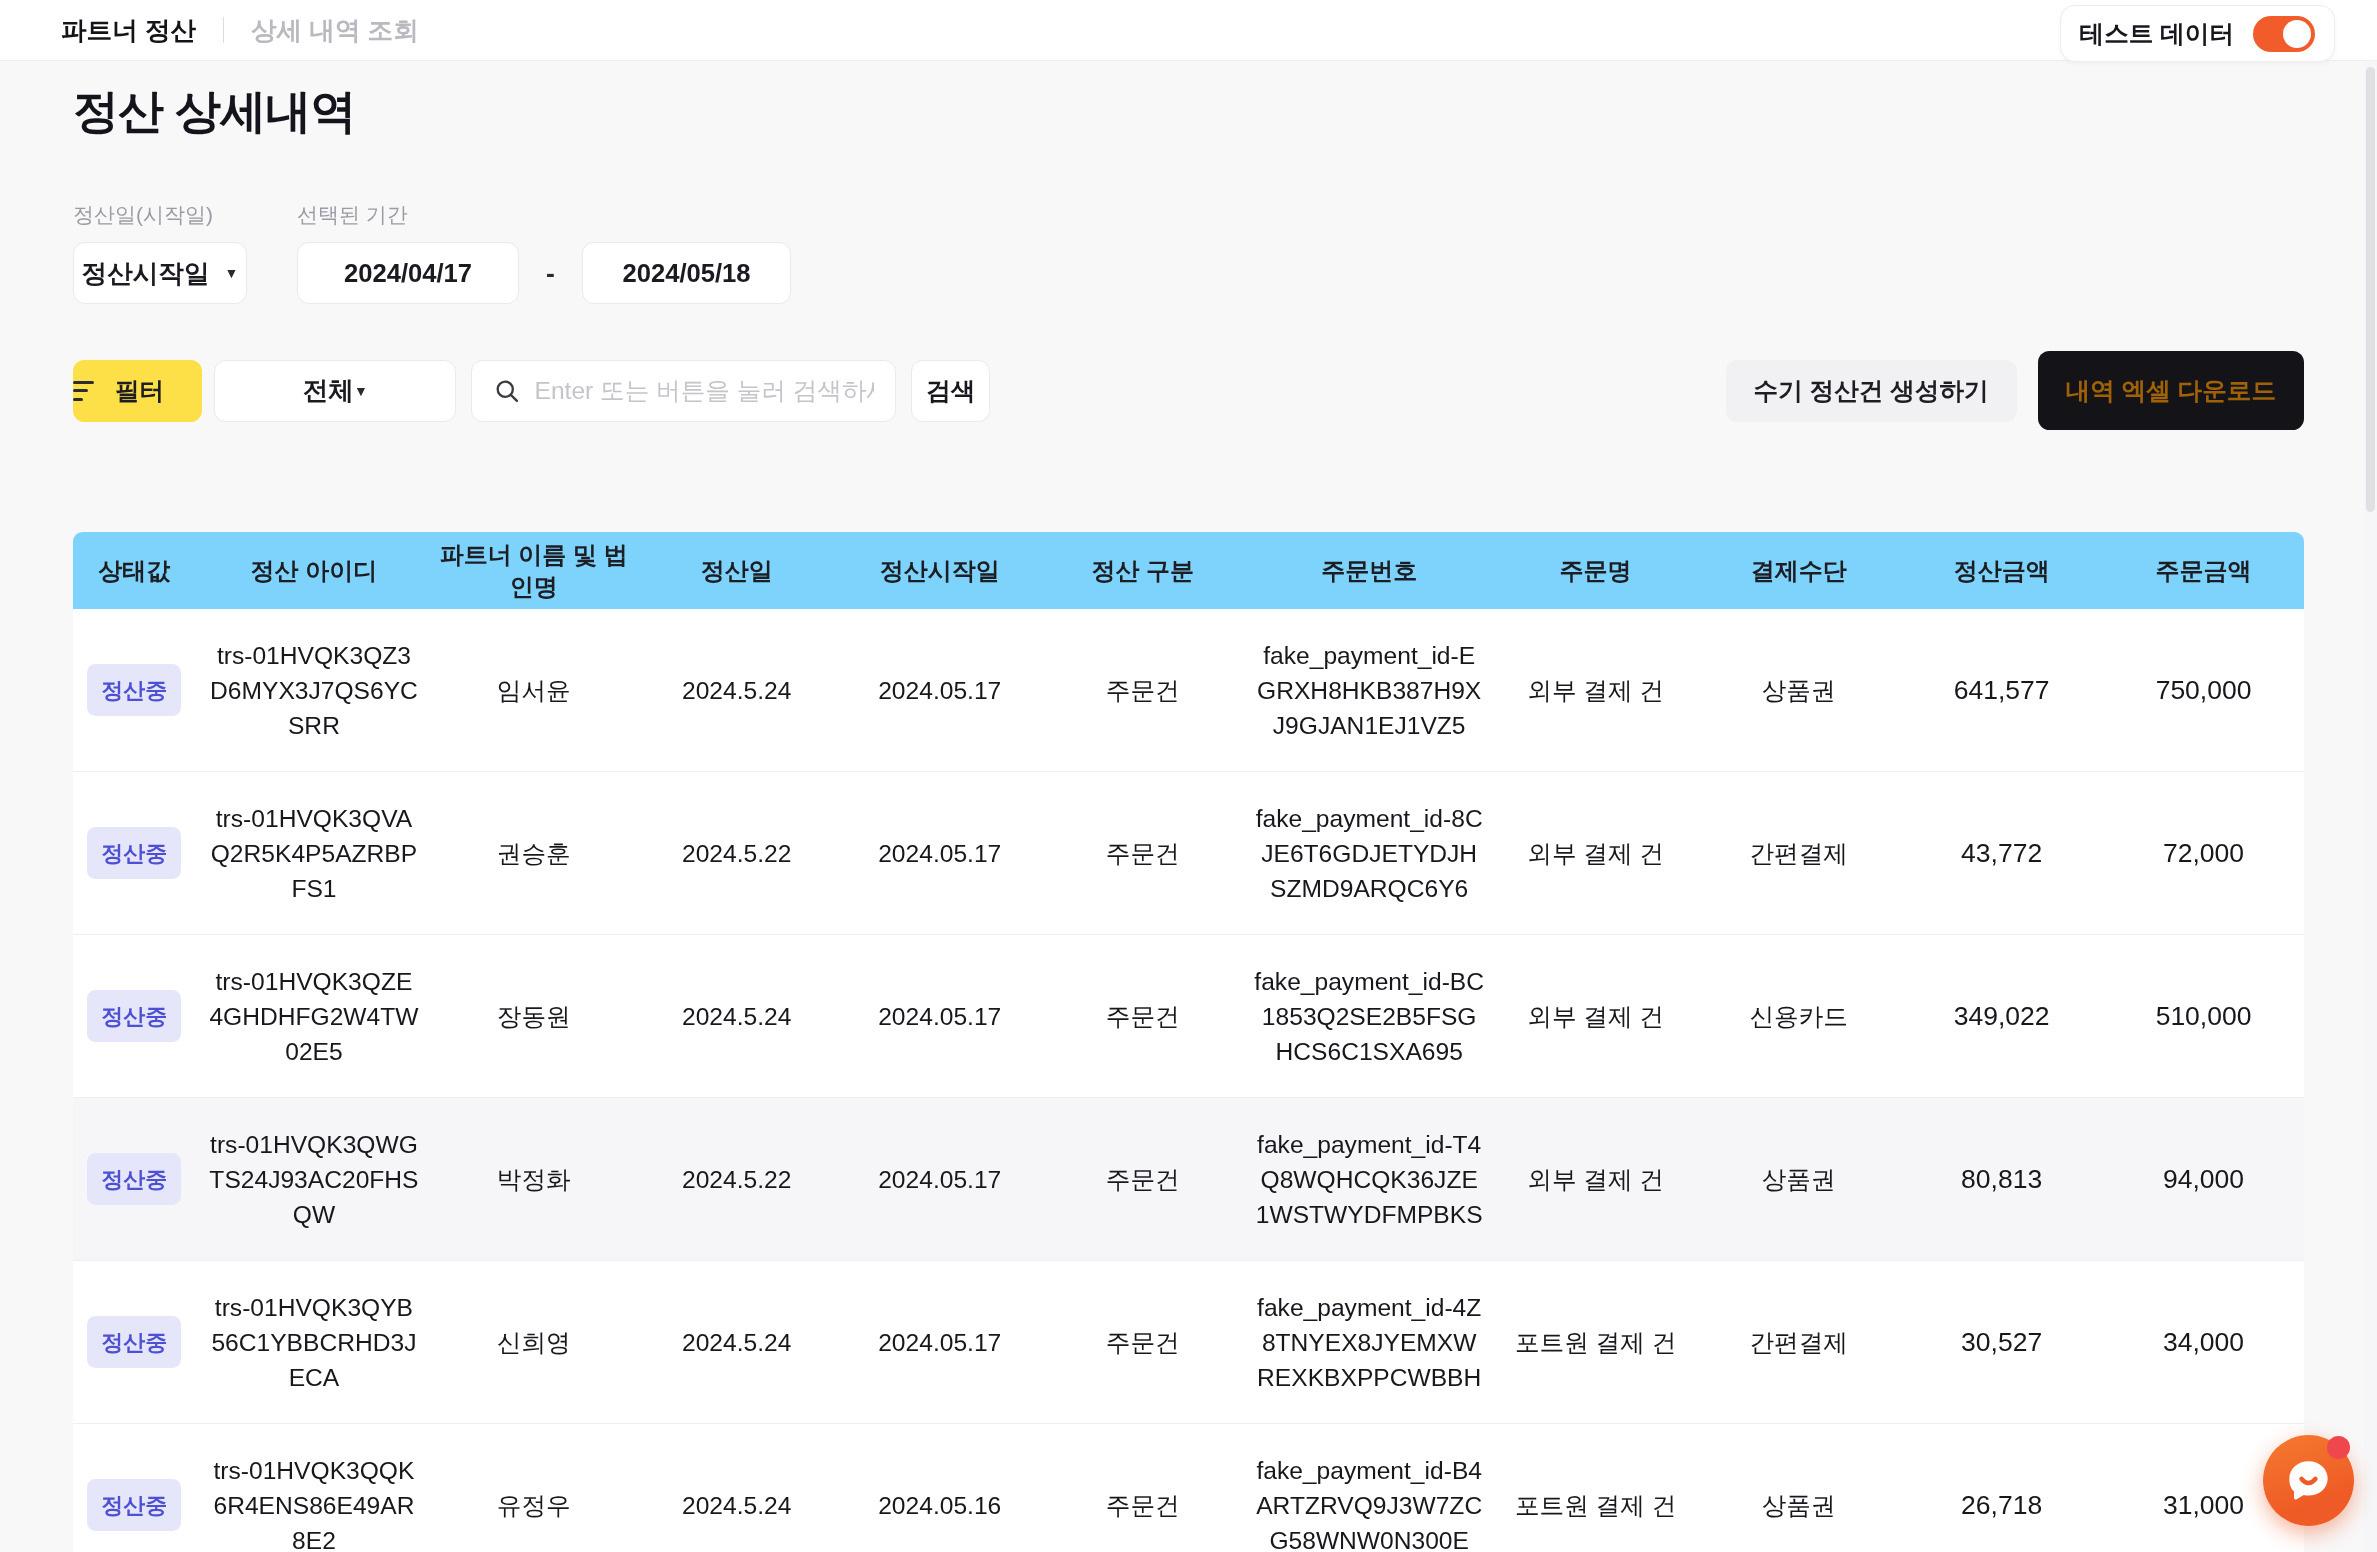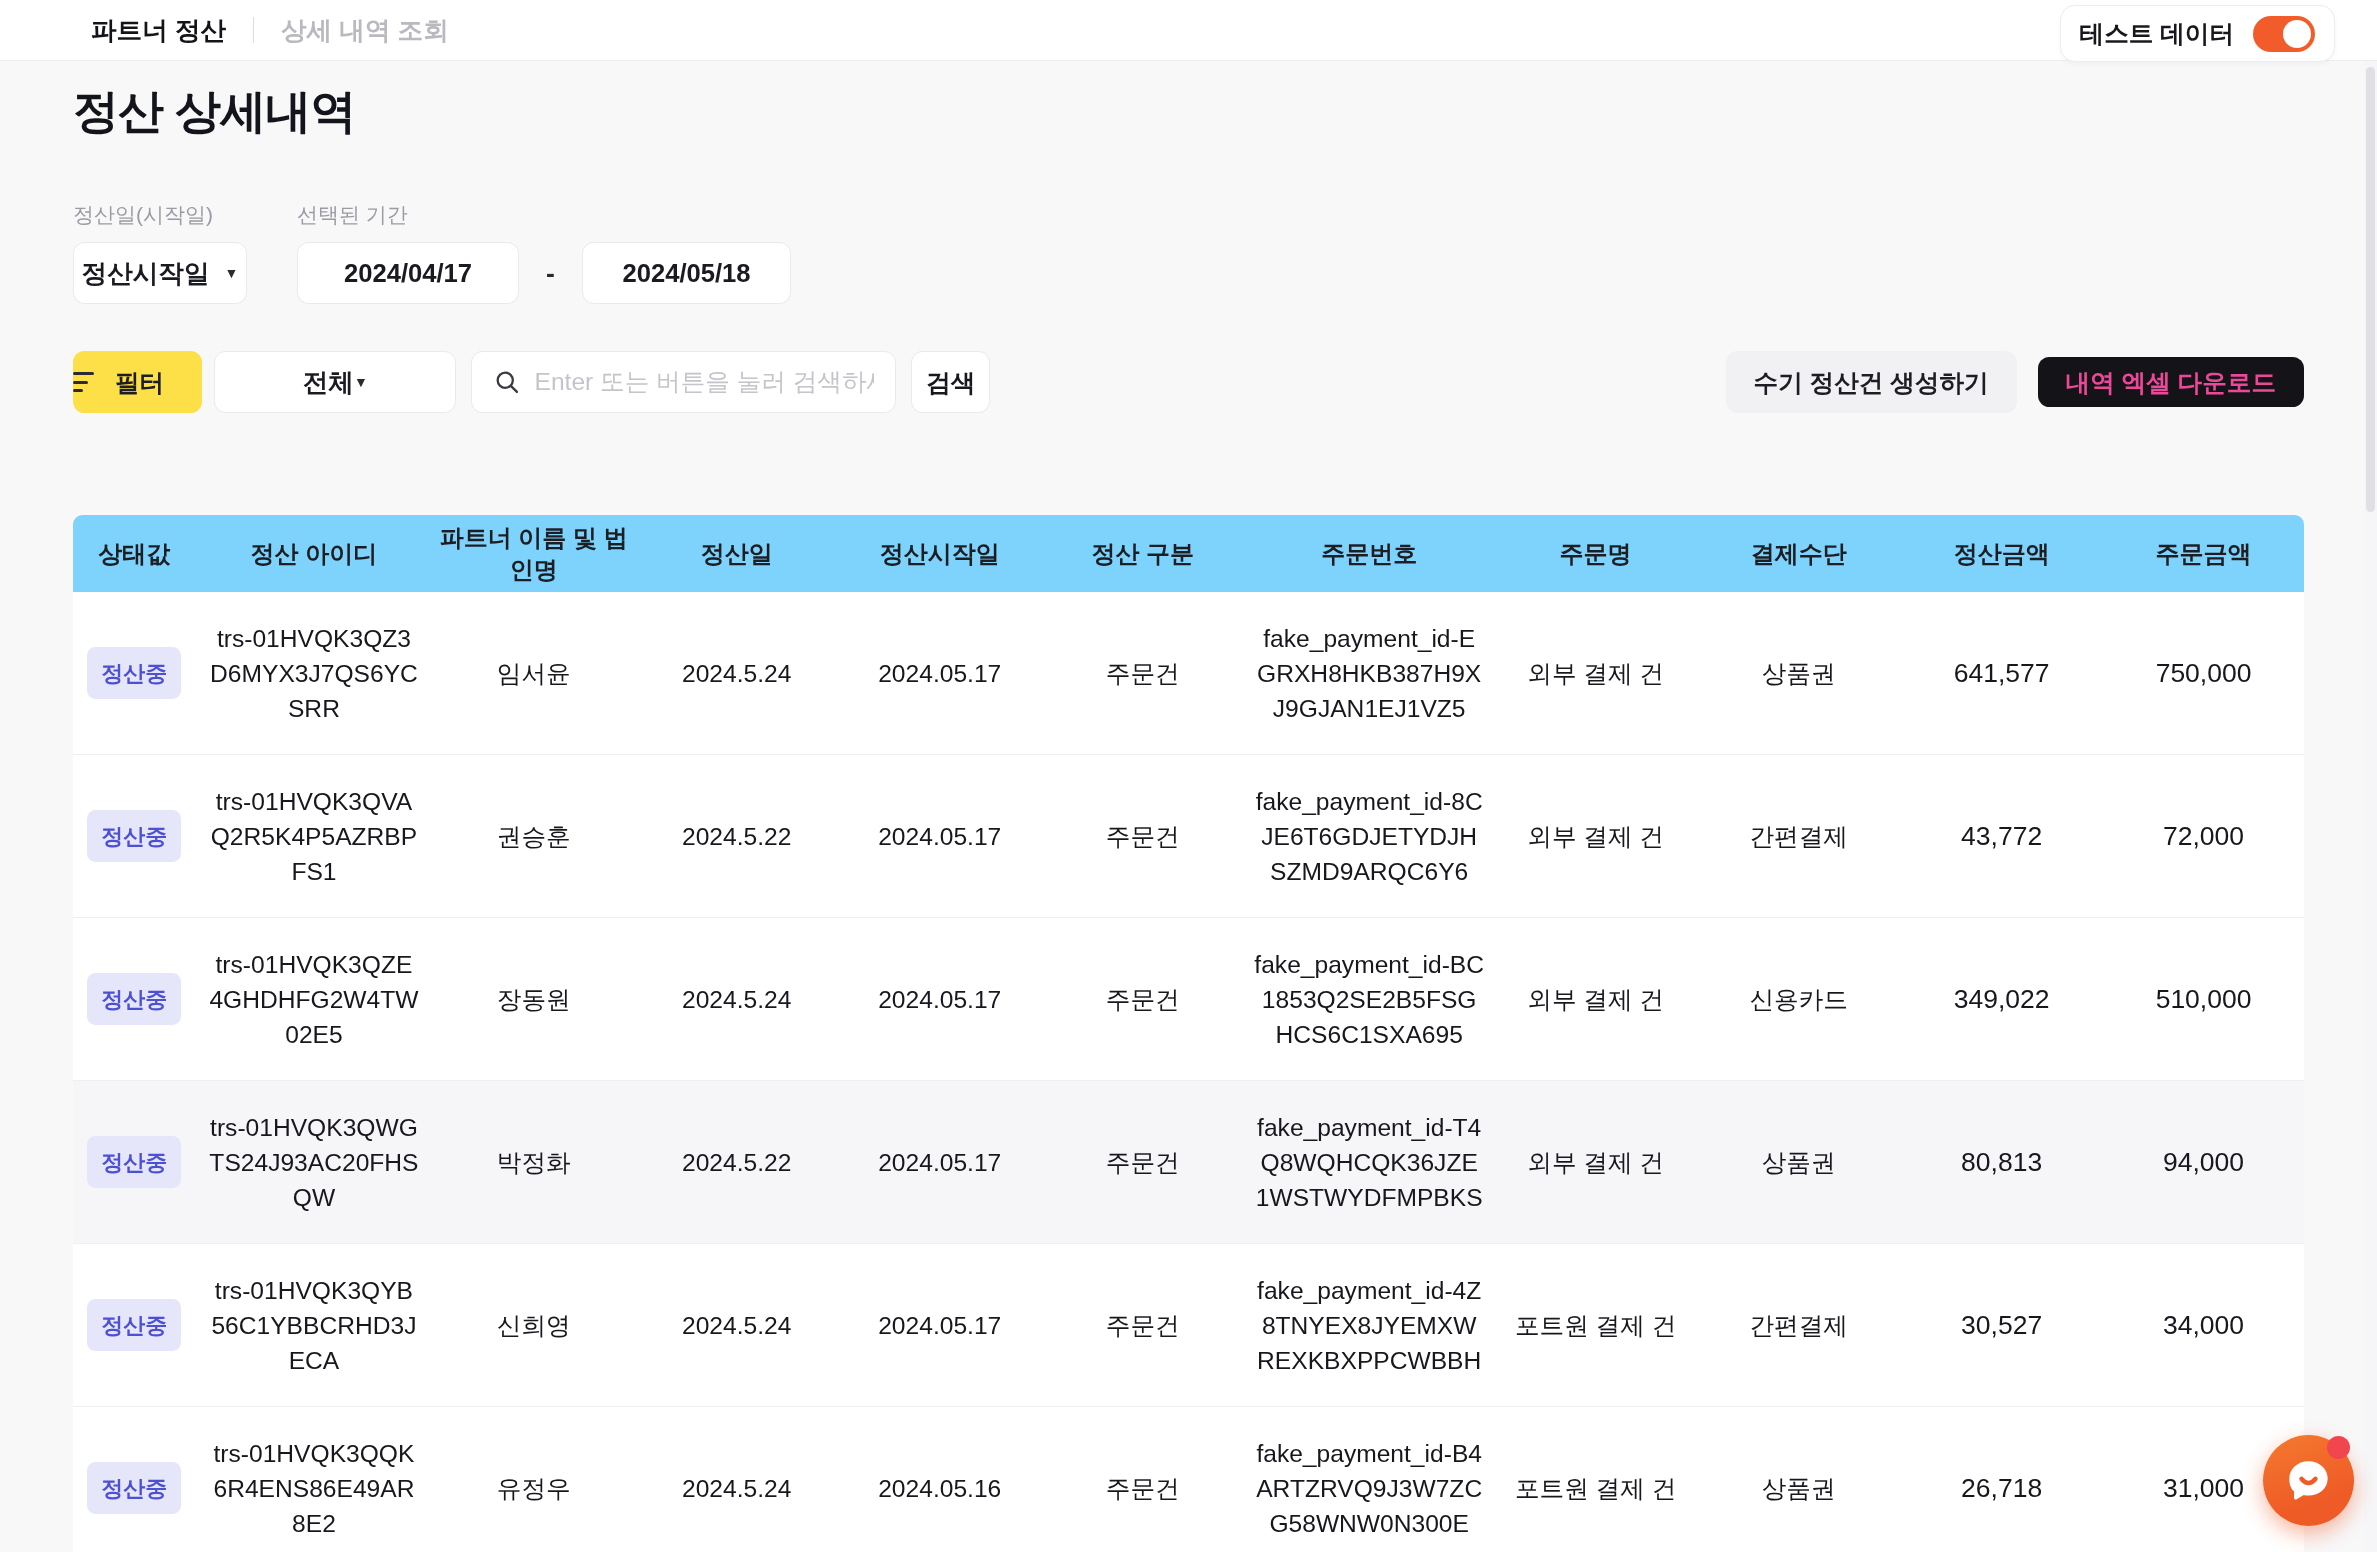--- a/index.html
+++ b/index.html
@@ -9,21 +9,21 @@
     background:#f8f8f9; color:#15151b; position:relative;
   }
 
   
   .topbar {
     height:61px; background:#fff; border-bottom:1.9px solid #eeeef1;
     display:flex; align-items:center; justify-content:space-between;
     padding:0 42px 0 61px;
   }
   .nav-left { display:flex; align-items:center; gap:26.5px; }
-  .brand { font-size:25.6px; font-weight:bold; color:#131318; cursor:pointer;margin-left:30px; }
+  .brand { font-size:25.6px; font-weight:bold; color:#131318; cursor:pointer; }
   .nav-divider { width:1.9px; height:26.5px; background:#dcdce1; }
   .nav-muted { font-size:25.6px; font-weight:bold; color:#b9b9c0; cursor:pointer; }
   .test-pill {
     display:flex; align-items:center; gap:19px; background:#fff;
     border:1.9px solid #ededf0; border-radius:15px; padding:9.5px 19px;
     box-shadow:0 1.9px 5.7px rgba(0,0,0,.04); margin-top:7.6px;
   }
   .test-pill .lbl { font-size:24.6px; font-weight:bold; color:#17171d; }
   .switch {
     width:62px; height:36px; border-radius:18px; position:relative;
@@ -78,22 +78,22 @@
     margin-left:15px; width:79px; height:62px; background:#fff;
     border:1.9px solid #e9e9ee; border-radius:11.4px; font-size:24.6px; font-weight:bold;
     color:#17171d; cursor:pointer; font-family:inherit;
   }
   .spacer { flex:1; }
   .btn-manual {
     height:62px; padding:0 28px; background:#f1f1f4; border:none; border-radius:11.4px;
     font-size:24.6px; font-weight:bold; color:#1d1d23; cursor:pointer; font-family:inherit;
   }
   .btn-excel {
-    margin-left:21px; height:50px; padding:0 28px; background:#141418; border:none;
-    border-radius:11.4px; font-size:24.6px; font-weight:bold; color:#ec4899; cursor:pointer; font-family:inherit;
+    margin-left:21px; height:79px; padding:0 28px; background:#141418; border:none;
+    border-radius:11.4px; font-size:24.6px; font-weight:bold; color:#a16207; cursor:pointer; font-family:inherit;
   }
 
   
   .table { margin-top:102px; }
   .grid-cols {
     display:grid;
     grid-template-columns:5.5% 10.6% 9.1% 9.1% 9.1% 9.1% 11.2% 9.1% 9.1% 9.1% 9.0%;
   }
   .thead { background:#7dd3fc; border-radius:9.5px 9.5px 0 0; height:77px; }
   .th {

